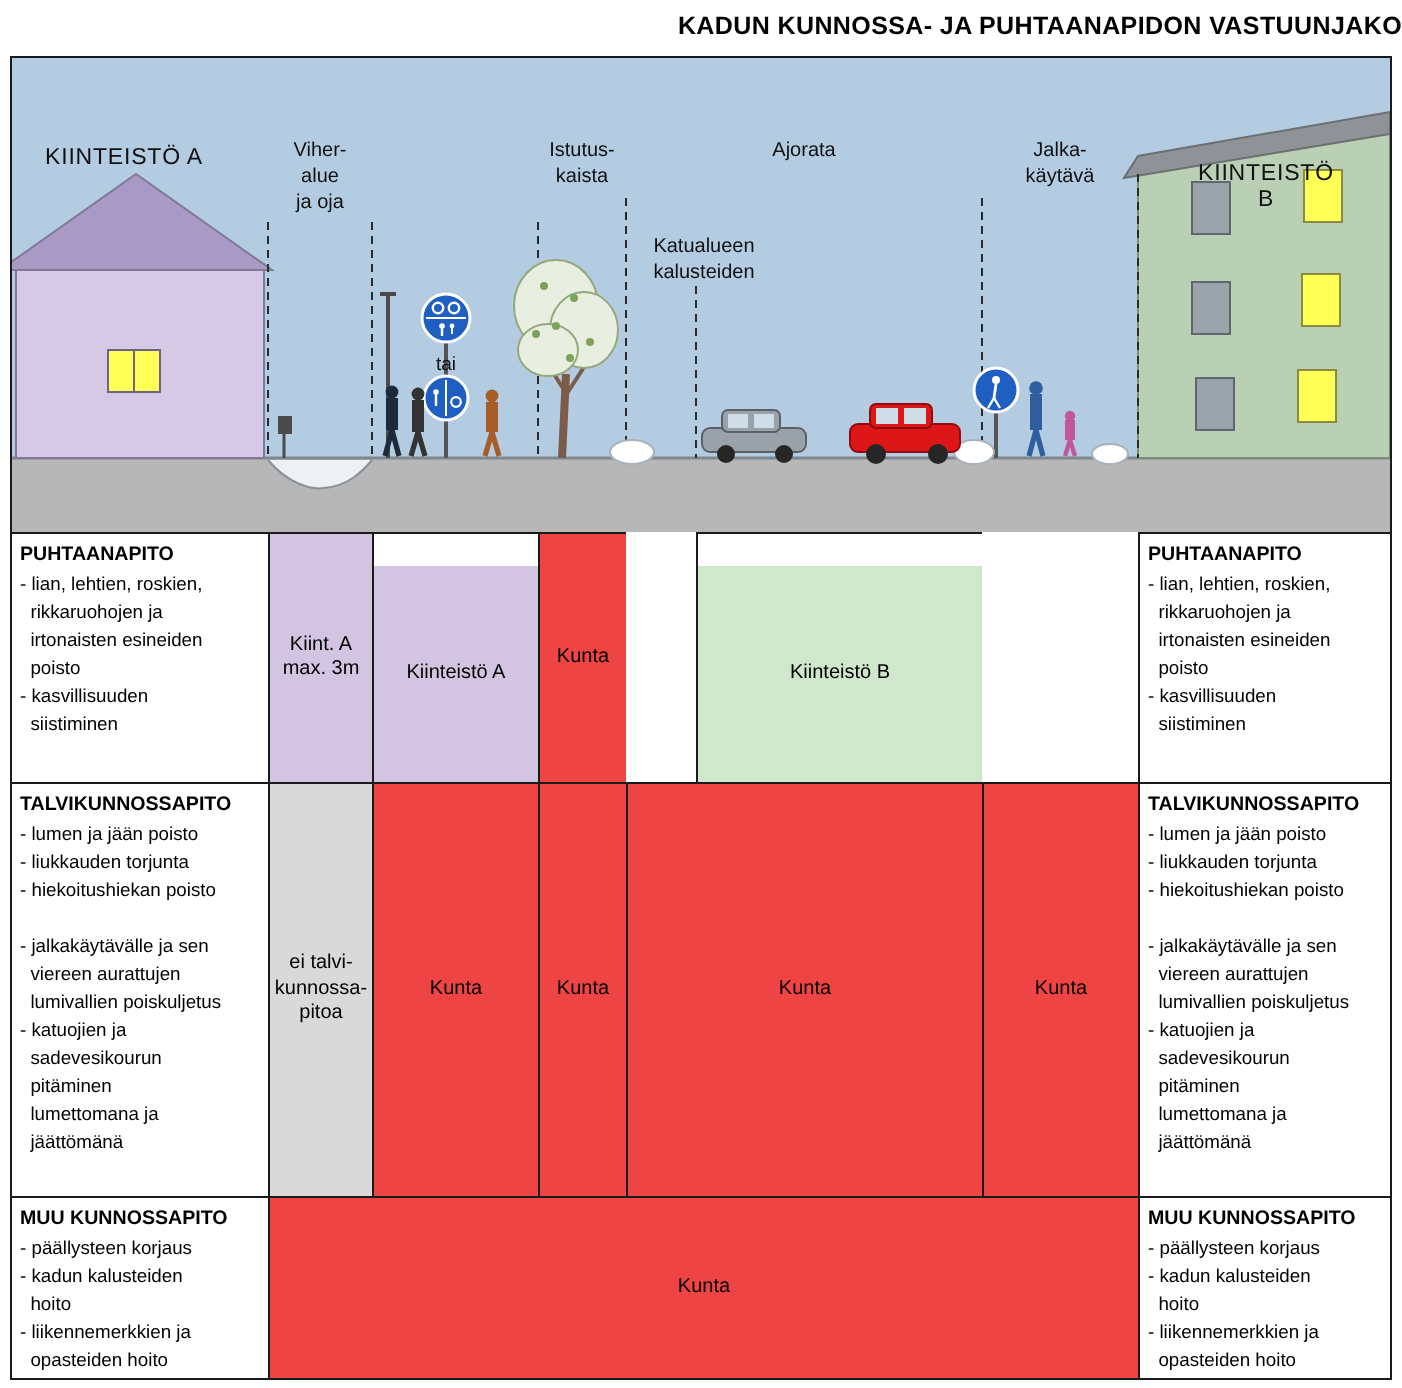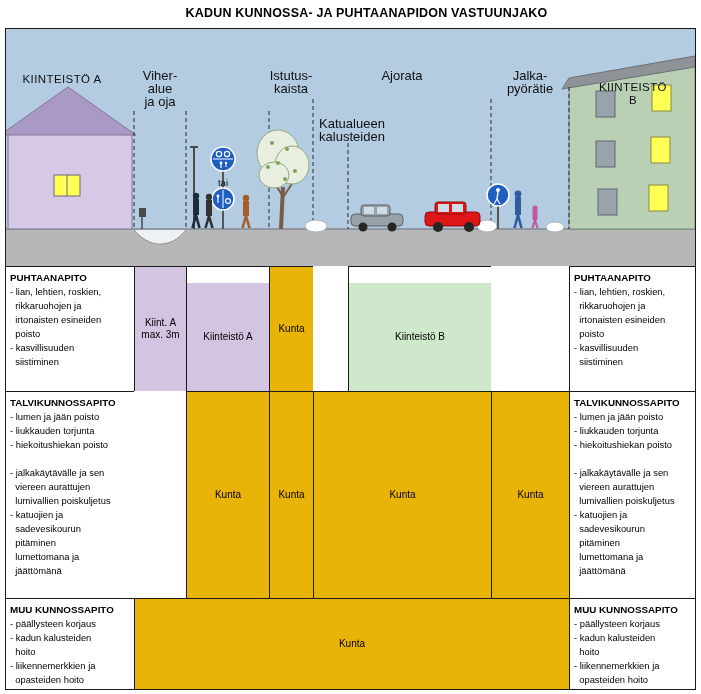--- a/index.html
+++ b/index.html
@@ -1,38 +1,38 @@
 <!DOCTYPE html>
 <html><head>
 <meta charset="utf-8">
 <style>
   * { margin:0; padding:0; box-sizing:border-box; }
   html,body { background:#ffffff; }
   body { font-family:"Liberation Sans", sans-serif; }
   #screen { position:relative; width:701px; height:694px; background:#fff; overflow:hidden; }
-  #title { position:absolute; top:6px; left:0; width:100%; text-align:center;
+  #title { position:absolute; top:6px; left:0; width:100%; text-align:right;
            font-size:12.5px; font-weight:bold; color:#000; letter-spacing:.2px;padding-left:32px; }
   #figure { position:absolute; left:5px; top:28px; width:691px; height:662px; border:1px solid #1a1a1a; background:#fff; }
   #illustration { position:absolute; left:0; top:0; width:689px; height:237px; }
   .lbl { position:absolute; transform:translateX(-50%); text-align:center; white-space:pre-line;
-         font-size:13px; line-height:13px; color:#101010; }
+         font-size:10px; line-height:13px; color:#101010; }
   .lbl.big { font-size:11.5px; letter-spacing:.4px; }
   .lbl.small { font-size:9.5px; }
   #tbl { position:absolute; left:0; top:237px; width:689px; height:532px; }
   .cell { position:absolute; border-top:1px solid #1a1a1a; border-left:1px solid #1a1a1a; background:#fff; }
   .cell.first { border-left:none; }
   .desc { padding:4px 2px 2px 4px; font-size:9.4px; line-height:14px; color:#000; }
   .desc .hdr { font-weight:bold; font-size:9.8px; }
   .desc .bdy { white-space:pre-line; }
   .cc { display:flex; align-items:center; justify-content:center; text-align:center;
         white-space:pre-line; font-size:10px; line-height:12.5px; color:#000; }
   .inner { position:absolute; left:0; right:0; top:16px; bottom:0; display:flex; align-items:center;
            justify-content:center; text-align:center; white-space:pre-line; font-size:10px; line-height:12.5px; }
   .bg-lav { background:#d3c5e2; }
-  .bg-yel { background:#eab308; }
+  .bg-yel { background:#ef4444; }
   .bg-grn { background:#cfe7cb; }
   .bg-gry { background:#d9d9d9; }
 </style>
 </head>
 <body>
 
 <div id="screen">
   <div id="title">KADUN KUNNOSSA- JA PUHTAANAPIDON VASTUUNJAKO</div>
 
   <div id="figure">
@@ -188,21 +188,21 @@
     <div class="lbl big" style="left:56px; top:44px">KIINTEISTÖ A</div>
     <div class="lbl" style="left:154px; top:40px">Viher-
 alue
 ja oja</div>
     <div class="lbl" style="left:285px; top:40px">Istutus-
 kaista</div>
     <div class="lbl" style="left:396px; top:40px">Ajorata</div>
     <div class="lbl" style="left:346px; top:88px">Katualueen
 kalusteiden</div>
     <div class="lbl" style="left:524px; top:40px">Jalka-
-pyörätie</div>
+käytävä</div>
     <div class="lbl big" style="left:627px; top:52px">KIINTEISTÖ B</div>
     <div class="lbl small" style="left:217px; top:147px">tai</div>
 
     <div id="tbl">
 
       <div class="cell first desc" style="left:0; top:0; width:128px; height:125px">
         <div class="hdr">PUHTAANAPITO</div>
         <div class="bdy">- lian, lehtien, roskien,
 &nbsp;&nbsp;rikkaruohojen ja
 &nbsp;&nbsp;irtonaisten esineiden
@@ -237,20 +237,23 @@
 
 - jalkakäytävälle ja sen
 &nbsp;&nbsp;viereen aurattujen
 &nbsp;&nbsp;lumivallien poiskuljetus
 - katuojien ja
 &nbsp;&nbsp;sadevesikourun
 &nbsp;&nbsp;pitäminen
 &nbsp;&nbsp;lumettomana ja
 &nbsp;&nbsp;jäättömänä</div>
       </div>
+      <div class="cell cc bg-gry" style="left:128px; top:125px; width:52px; height:207px">ei talvi-
+kunnossa-
+pitoa</div>
       <div class="cell cc bg-yel" style="left:180px; top:125px; width:83px; height:207px">Kunta</div>
       <div class="cell cc bg-yel" style="left:263px; top:125px; width:44px; height:207px">Kunta</div>
       <div class="cell cc bg-yel" style="left:307px; top:125px; width:178px; height:207px">Kunta</div>
       <div class="cell cc bg-yel" style="left:485px; top:125px; width:78px; height:207px">Kunta</div>
       <div class="cell desc" style="left:563px; top:125px; width:126px; height:207px">
         <div class="hdr">TALVIKUNNOSSAPITO</div>
         <div class="bdy">- lumen ja jään poisto
 - liukkauden torjunta
 - hiekoitushiekan poisto
 

